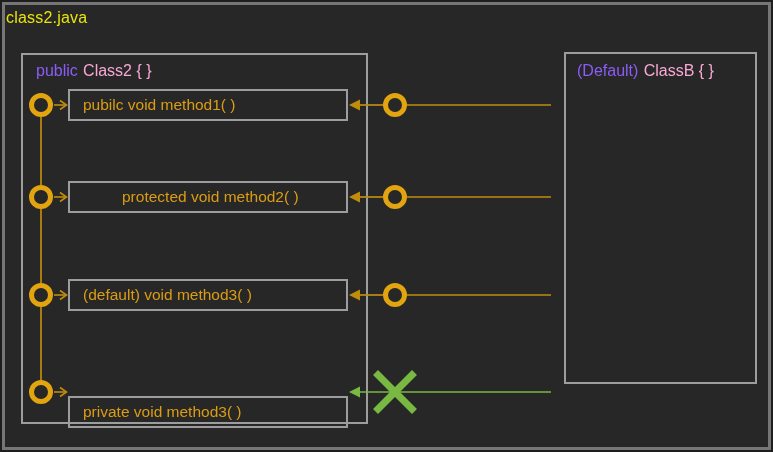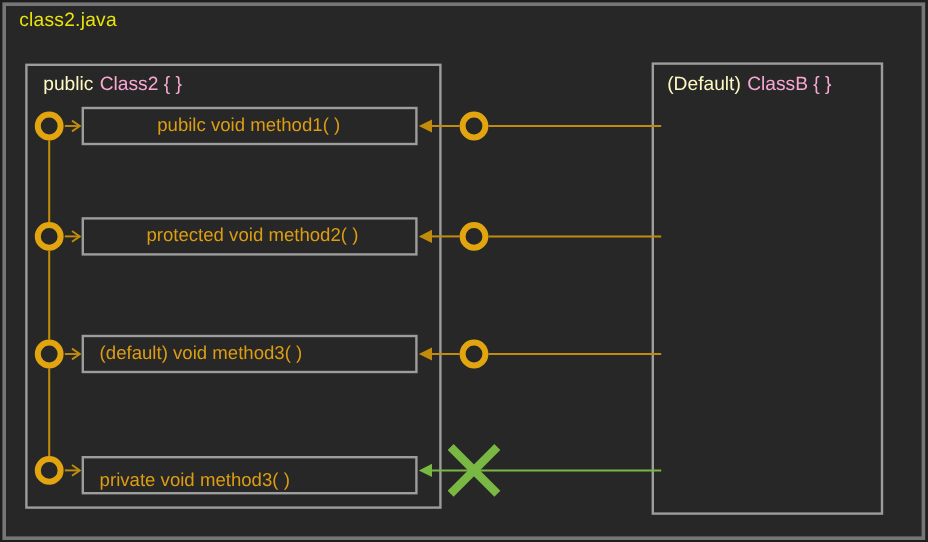--- a/index.html
+++ b/index.html
@@ -6,35 +6,35 @@
   body{
     width:773px;height:452px;position:relative;overflow:hidden;
     background:#1e1e1e;
     font-family:"Liberation Sans","DejaVu Sans",sans-serif;
   }
   .frame{
     position:absolute;left:2px;top:2px;width:769px;height:448px;
     box-sizing:border-box;border:3px solid #767676;background:#272727;
   }
   .file-title{
-    position:absolute;left:16px;top:9px;
+    position:absolute;left:6px;top:9px;
     font-size:16px;color:#e8e409;letter-spacing:0.2px;
   }
   .class-box{
     position:absolute;box-sizing:border-box;
     border:2px solid #9d9d9d;background:transparent;
   }
   .class2-box{left:21px;top:53px;width:347px;height:371px;}
-  .classb-box{left:543px;top:52px;width:193px;height:377px;}
+  .classb-box{left:564px;top:52px;width:193px;height:332px;}
   .class-title{
     font-size:16px;white-space:nowrap;
   }
   .class2-box .class-title{margin:7px 0 0 13px;}
   .classb-box .class-title{margin:8px 0 0 11px;}
-  .mod{color:#fef9c3;margin-right:0.33em;}
+  .mod{color:#8b5cf6;margin-right:0.33em;}
   .cname{color:#f9a8d4;}
   .method-box{
     position:absolute;left:68px;width:280px;height:32px;
     box-sizing:border-box;border:2px solid #9d9d9d;
     display:flex;align-items:center;
   }
   .method-box span{
     padding-left:13px;font-size:15.5px;color:#dc9d12;white-space:nowrap;
   }
   svg.overlay{
@@ -55,30 +55,30 @@
   </div>
 </div>
 
 <div class="class-box classb-box">
   <div class="class-title">
     <span class="mod">(Default)</span><span class="cname">ClassB { }</span>
   </div>
 </div>
 
 <div id="methods-layer">
-    <div class="method-box" style="top: 89px; padding-left: 48px;">
+    <div class="method-box" style="top: 89px;">
       <span>pubilc void method1( )</span>
     </div>
     <div class="method-box" style="top: 181px; padding-left: 39px;">
       <span>protected void method2( )</span>
     </div>
     <div class="method-box" style="top: 279px;">
       <span>(default) void method3( )</span>
     </div>
-    <div class="method-box" style="top: 380px; align-items: flex-end;">
+    <div class="method-box" style="top: 396px;">
       <span>private void method3( )</span>
     </div>
   </div>
 
 <svg class="overlay" id="overlay" viewBox="0 0 773 452" xmlns="http://www.w3.org/2000/svg">
     <line x1="41" y1="117" x2="41" y2="185" stroke="#c18c0c" stroke-width="1.7"></line>
     <line x1="41" y1="209" x2="41" y2="283" stroke="#c18c0c" stroke-width="1.7"></line>
     <line x1="41" y1="307" x2="41" y2="380" stroke="#c18c0c" stroke-width="1.7"></line>
     <circle cx="41" cy="105" r="9.5" fill="none" stroke="#e2a50f" stroke-width="5"></circle>
     <line x1="54" y1="105" x2="66" y2="105" stroke="#c18c0c" stroke-width="1.6"></line>

